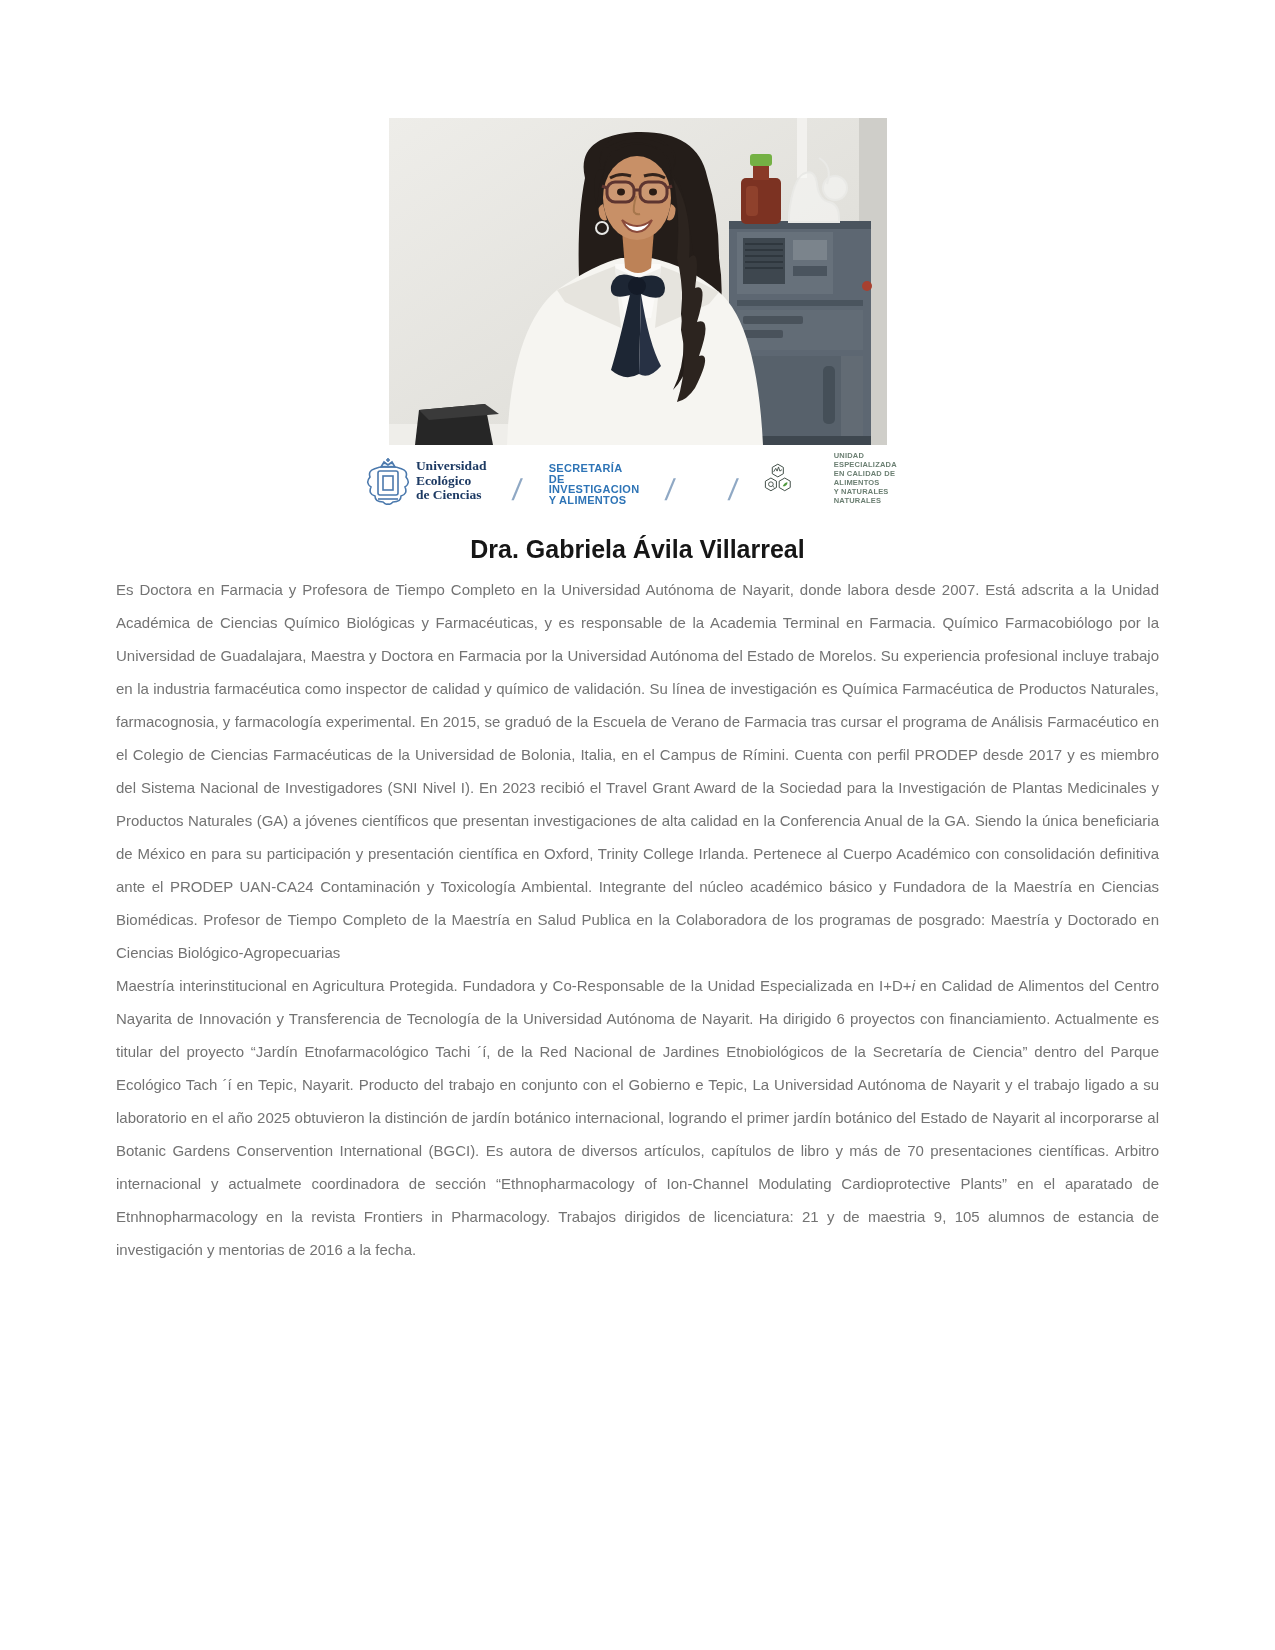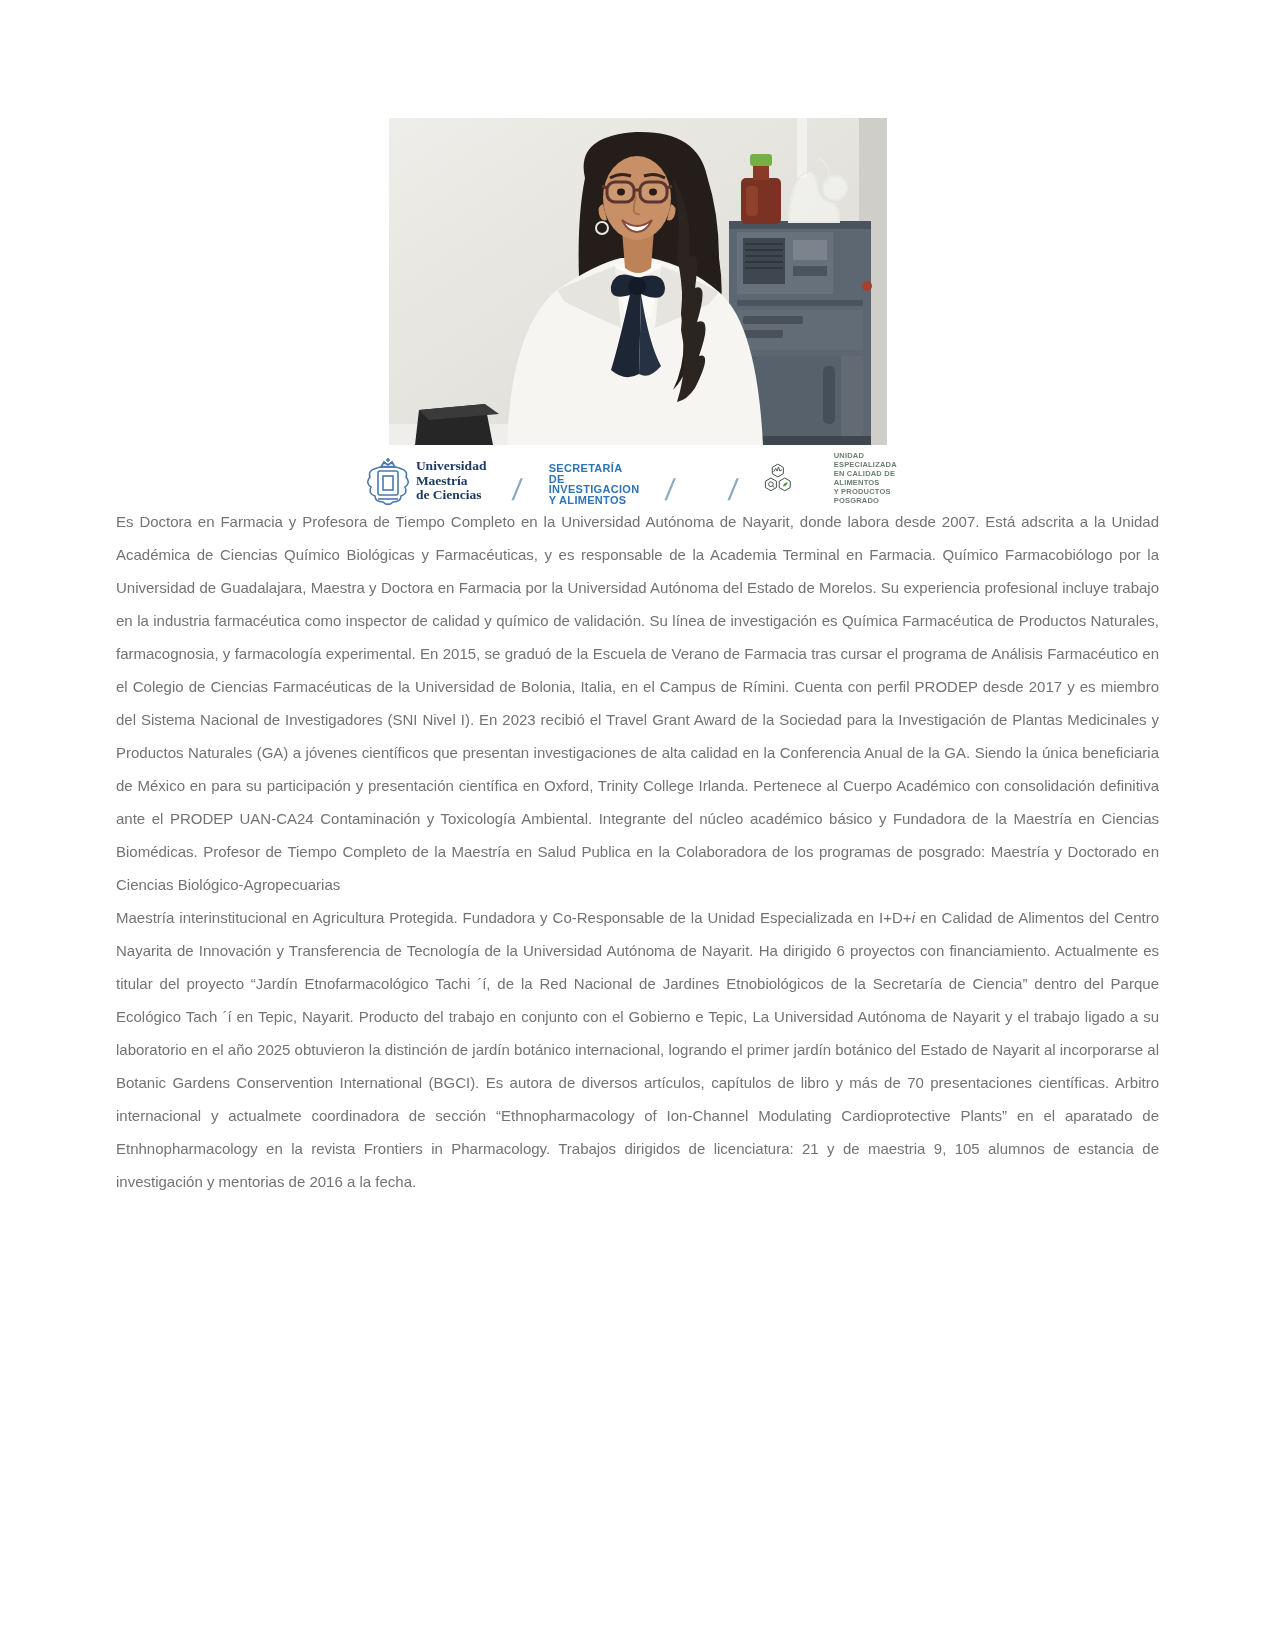--- a/index.html
+++ b/index.html
@@ -153,21 +153,21 @@
           <path d="M22 1 l0 4 M20 3 l4 0"></path>
           <path d="M15 10 l3 -5 4 3 4 -3 3 5 z" fill="#dce8f3"></path>
           <path d="M8 12 q-6 2 -4 8 q-5 6 1 10 q-3 7 4 9 q0 6 8 6 q3 3 5 2 q2 1 5 -2 q8 0 8 -6 q7 -2 4 -9 q6 -4 1 -10 q2 -6 -4 -8 q-7 -3 -14 -2 q-7 -1 -14 2 z"></path>
           <rect x="12" y="14" width="20" height="24" rx="2"></rect>
           <rect x="17" y="19" width="10" height="14"></rect>
           <line x1="12" y1="42" x2="32" y2="42"></line>
         </g>
       </svg>
       <div class="uan-text">
         <div>Universidad</div>
-        <div>Maestría</div>
+        <div>Ecológico</div>
         <div>de Ciencias</div>
       </div>
     </div>
 
     <span class="sep">/</span>
 
     <div class="sip-text">
       <div>SECRETARÍA</div>
       <div>DE INVESTIGACION</div>
       <div>Y ALIMENTOS</div>
@@ -191,24 +191,25 @@
           <path d="M30 22 l8 4.6 0 9.2 -8 4.6 -8 -4.6 0 -9.2 z"></path>
         </g>
         <polyline points="14,13 17,8 19,12 21,6 23,12 26,10" fill="none" stroke="#3c4a42" stroke-width="1.3"></polyline>
         <circle cx="10" cy="31" r="3.4" fill="none" stroke="#3c4a42" stroke-width="1.3"></circle>
         <line x1="12.5" y1="33.5" x2="15" y2="36" stroke="#3c4a42" stroke-width="1.3"></line>
         <path d="M27 34 q3 -6 7 -6 q0 6 -7 6 z" fill="#4f9a3e"></path>
       </svg>
       <div class="unidad-text">
         <div>UNIDAD ESPECIALIZADA</div>
         <div>EN CALIDAD DE ALIMENTOS</div>
-        <div>Y PRODUCTOS POSGRADO</div>
+        <div>Y NATURALES NATURALES</div>
       </div>
     </div>
   </div>
 
+  <h1 class="doc-title">Dra. Gabriela Ávila Villarreal</h1>
 
   <div class="bio">
     <p><span>Es Doctora en Farmacia y Profesora de Tiempo Completo en la Universidad Autónoma de Nayarit, donde labora desde 2007. Está adscrita a la Unidad Académica de Ciencias Químico Biológicas y Farmacéuticas, y es responsable de la Academia Terminal en Farmacia. Químico Farmacobiólogo por la Universidad de Guadalajara, Maestra y Doctora en Farmacia por la Universidad Autónoma del Estado de Morelos. Su experiencia profesional incluye trabajo en la industria farmacéutica como inspector de calidad y químico de validación. Su línea de investigación es Química Farmacéutica de Productos Naturales, farmacognosia,  y farmacología experimental. En 2015, se graduó de la Escuela de Verano de Farmacia tras cursar el programa de Análisis Farmacéutico en el Colegio de Ciencias Farmacéuticas de la Universidad de Bolonia, Italia, en el Campus de Rímini. Cuenta con perfil PRODEP desde 2017 y es miembro del Sistema Nacional de Investigadores (SNI Nivel I).  En 2023 recibió el Travel Grant Award de la Sociedad para la Investigación de Plantas Medicinales y Productos Naturales (GA) a jóvenes científicos que presentan investigaciones de alta calidad en la Conferencia Anual de la GA. Siendo la única beneficiaria de México en para su participación y presentación científica en Oxford, Trinity College  Irlanda. Pertenece al Cuerpo Académico con consolidación definitiva ante el PRODEP UAN-CA24 Contaminación y Toxicología Ambiental. Integrante del núcleo académico básico y Fundadora de la Maestría en Ciencias Biomédicas. Profesor de Tiempo Completo de la Maestría en Salud Publica en la Colaboradora de los programas de posgrado: Maestría y Doctorado en Ciencias Biológico-Agropecuarias</span></p>
     <p><span>Maestría interinstitucional en Agricultura Protegida. Fundadora y Co-Responsable de la Unidad Especializada en I+D+</span><span style="font-style: italic;">i</span><span> en Calidad de Alimentos del Centro Nayarita de Innovación y Transferencia de Tecnología de la Universidad Autónoma de Nayarit. Ha dirigido 6 proyectos con financiamiento. Actualmente es titular del proyecto “Jardín Etnofarmacológico Tachi ´í, de la Red Nacional de Jardines Etnobiológicos de la Secretaría de Ciencia” dentro del Parque Ecológico Tach ´í en Tepic, Nayarit. Producto del trabajo en conjunto con el Gobierno e Tepic, La Universidad Autónoma de Nayarit y el trabajo ligado a su laboratorio en el año 2025 obtuvieron la distinción de jardín botánico internacional, logrando el primer jardín botánico del Estado de Nayarit al incorporarse al Botanic Gardens Conservention International (BGCI). Es autora de diversos artículos, capítulos de libro y más de 70 presentaciones científicas. Arbitro internacional y actualmete coordinadora de sección “Ethnopharmacology of Ion-Channel Modulating Cardioprotective Plants” en el aparatado de Etnhnopharmacology  en la revista Frontiers in Pharmacology. Trabajos dirigidos de licenciatura: 21 y de maestria 9, 105 alumnos de estancia de investigación y mentorias de 2016 a la fecha.</span></p>
   </div>
 
 </div>
 
 </body></html>

